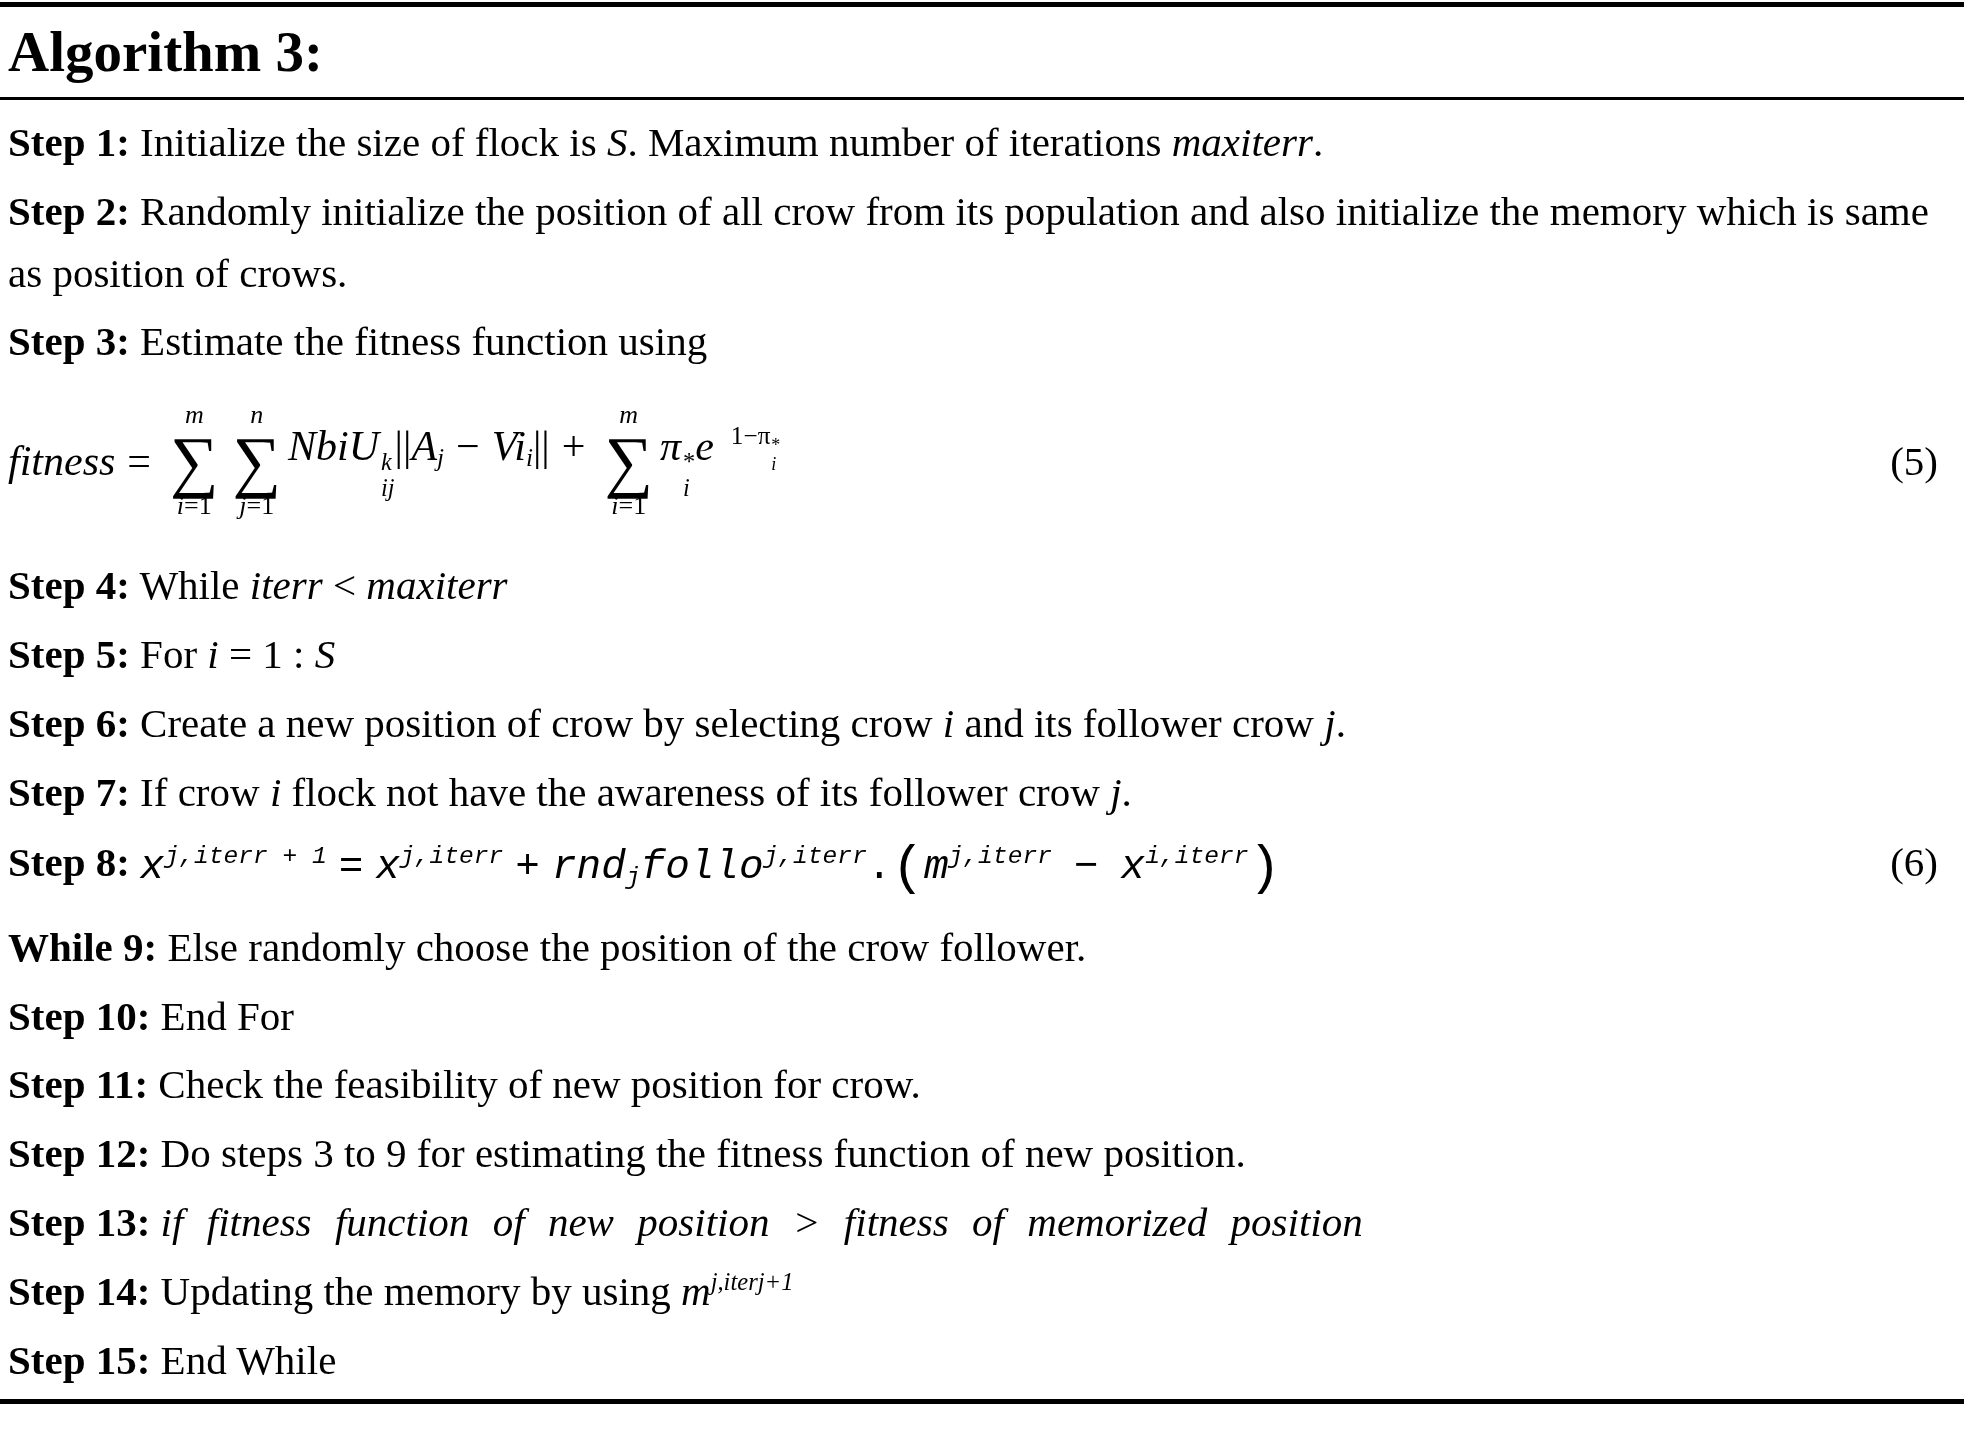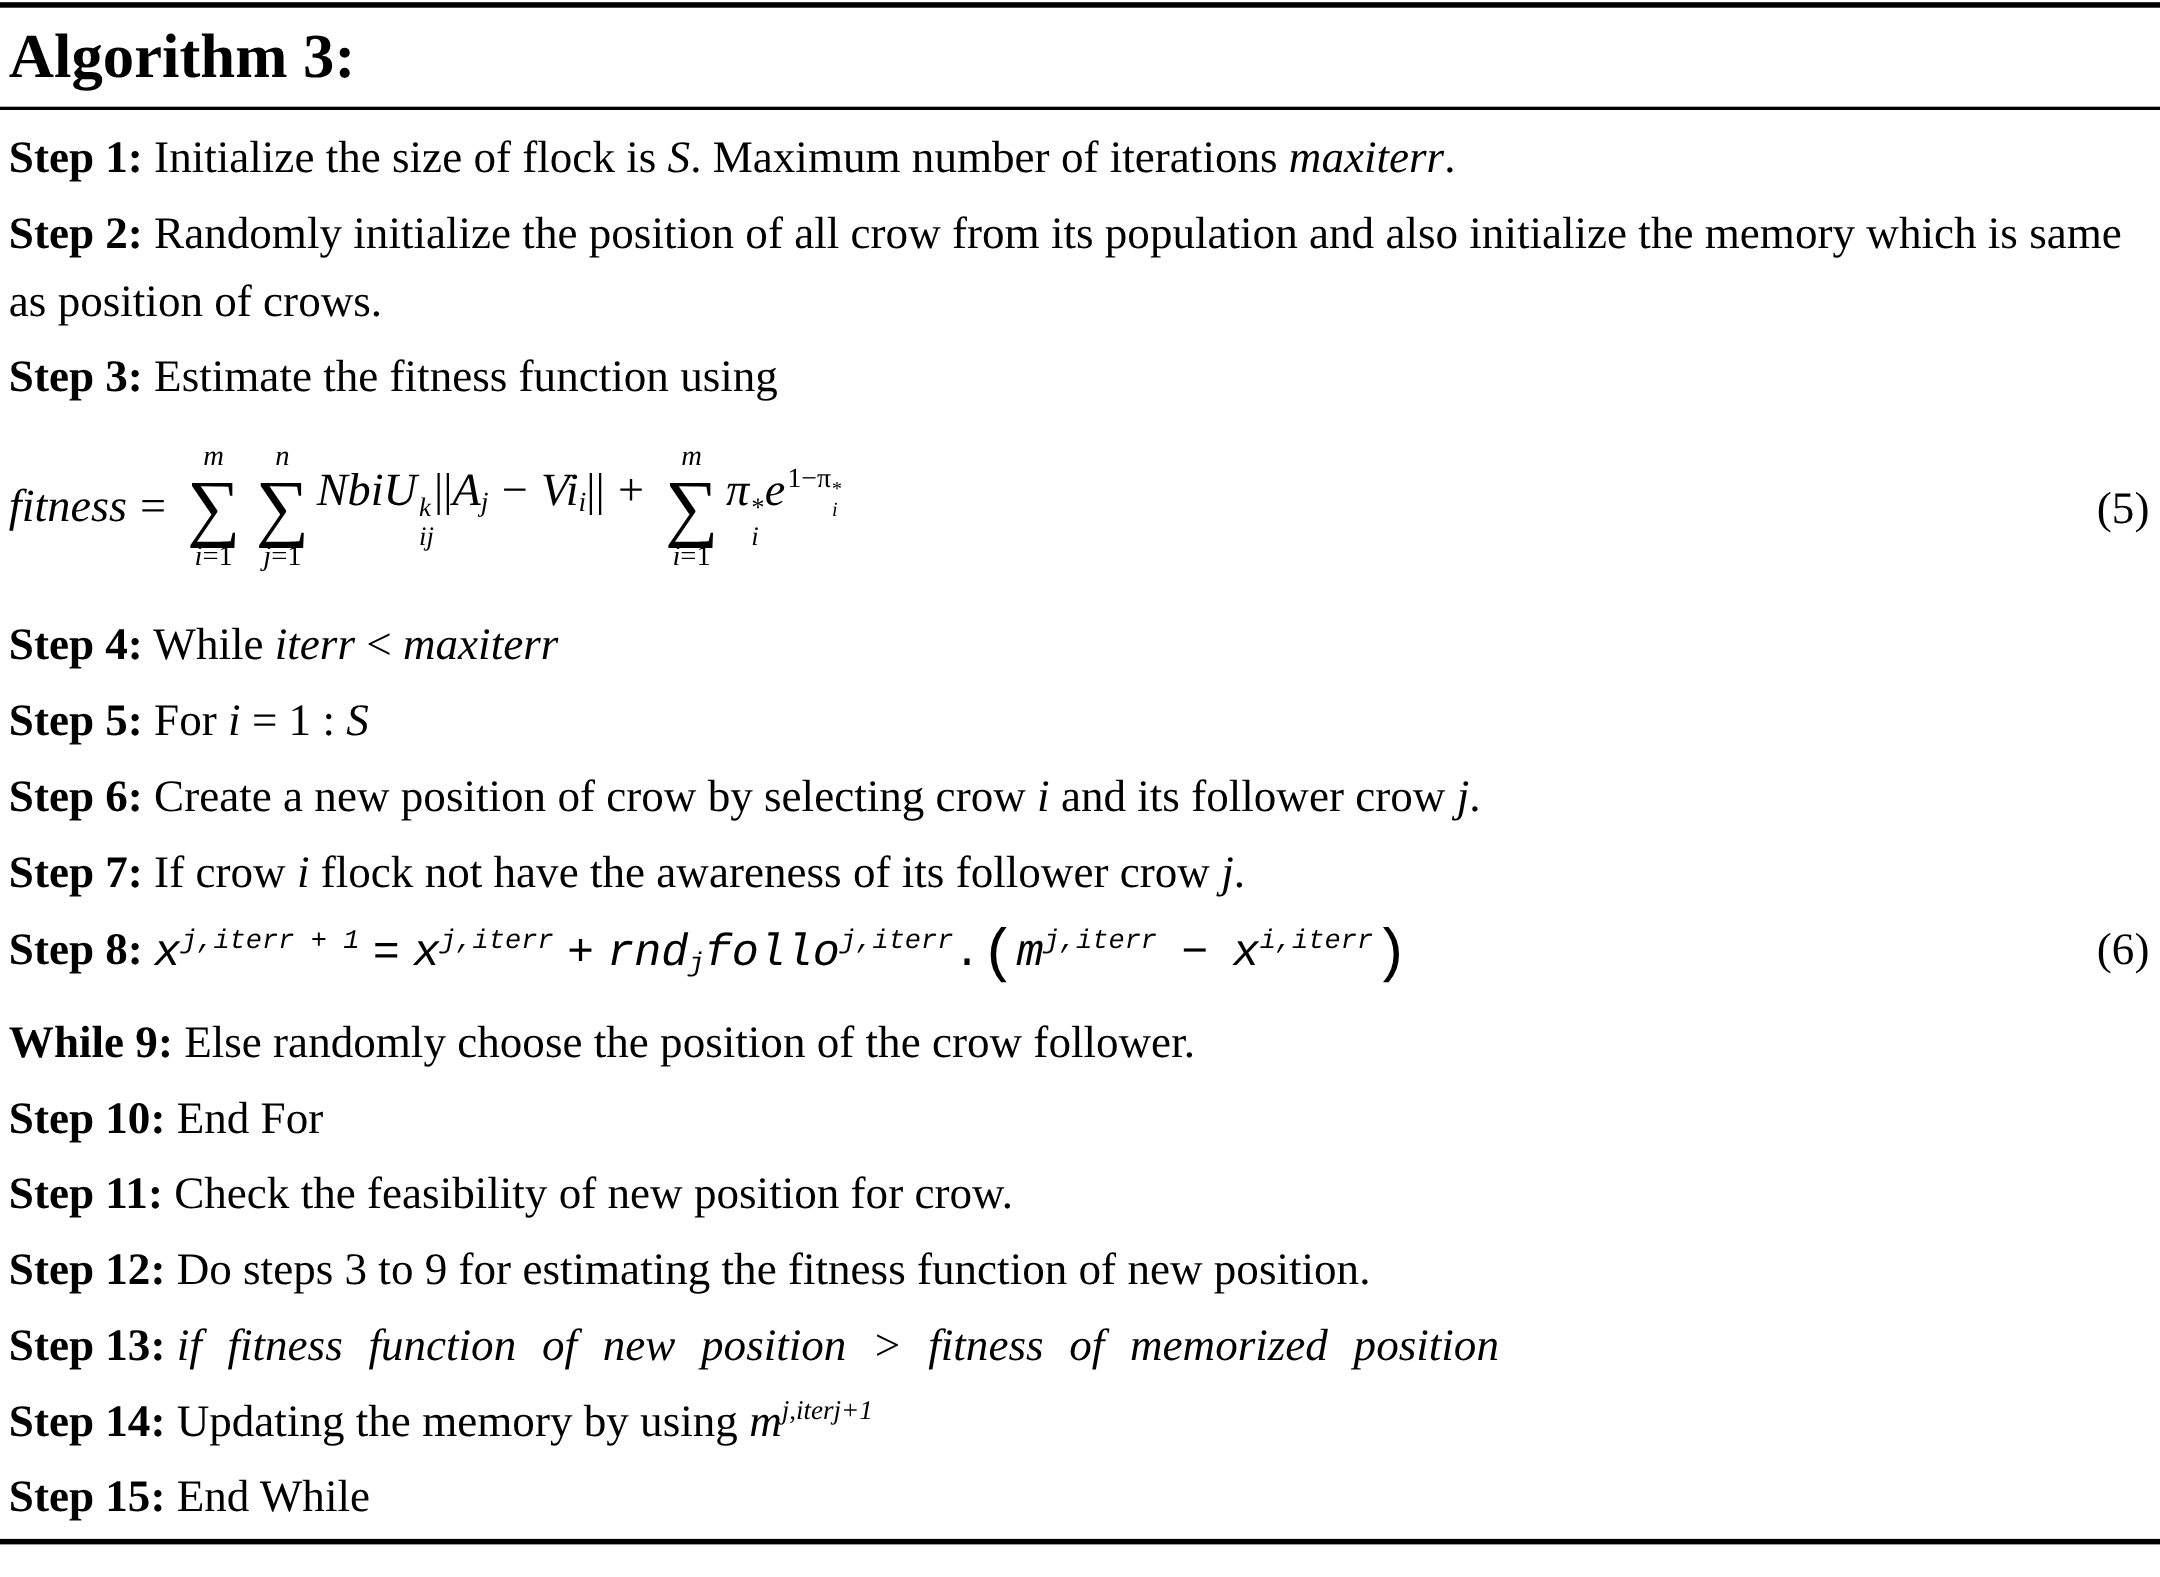--- a/index.html
+++ b/index.html
@@ -6,39 +6,39 @@
   body{
     width:1964px;height:1434px;overflow:hidden;
     background:#ffffff;color:#000000;
     font-family:"Liberation Serif","DejaVu Serif",serif;
   }
   .rule{background:#000;width:100%;}
   .rule.thick{height:5px;margin-top:2px;}
   .rule.thin{height:3px;}
   .rule.bottom{height:5px;margin-top:6px;}
   .title{font-size:57px;font-weight:700;padding:14px 10px 13px 8px;line-height:1.1;}
-  .content{padding:12px 8px 0 8px;}
+  .content{padding:12px 24px 0 8px;}
   .step-row{font-size:41px;line-height:1.51;margin:0 0 7px 0;}
   .step-label{font-weight:700;}
   .it{font-style:italic;}
   .sp{word-spacing:0.32em;}
   .msup{font-size:0.60em;vertical-align:0.62em;}
   .msub{font-size:0.60em;vertical-align:-0.22em;}
   .mid{margin:0 12px;}
   .wide{margin:0 22px;}
   .bigparen{font-size:1.32em;vertical-align:-0.09em;}
   
   .eq-row{display:flex;align-items:center;font-size:42px;margin:28px 0 34px 0;}
   .eq-num{margin-left:auto;font-size:41px;padding-right:2px;}
   .bigsum{display:inline-flex;flex-direction:column;align-items:center;margin:0 7px;line-height:1;}
   .bigsum .lim{font-size:26px;line-height:1.1;}
   .sigma{font-size:68px;line-height:0.92;}
   .ss{display:inline-flex;flex-direction:column;align-items:flex-start;vertical-align:-0.42em;font-size:0.58em;line-height:1.05;margin-left:2px;}
   .ss .top,.ss .bot{display:block;}
-  .sup-complex{font-size:0.60em;vertical-align:0.64em;margin-left:2px;white-space:nowrap;}
+  .sup-complex{font-size:0.60em;vertical-align:0.64em;margin-left:17px;white-space:nowrap;}
   .ss.mini{font-size:0.72em;vertical-align:-0.40em;margin-left:1px;}
   .eqtxt{white-space:nowrap;}
   
   .eq6-row{display:flex;align-items:flex-start;font-size:41px;margin:14px 0 18px 0;}
   .eq6-body{white-space:nowrap;margin-left:10px;font-family:Liberation Mono, monospace;}
 </style>
 </head>
 <body>
 
 <div class="rule thick"></div>

